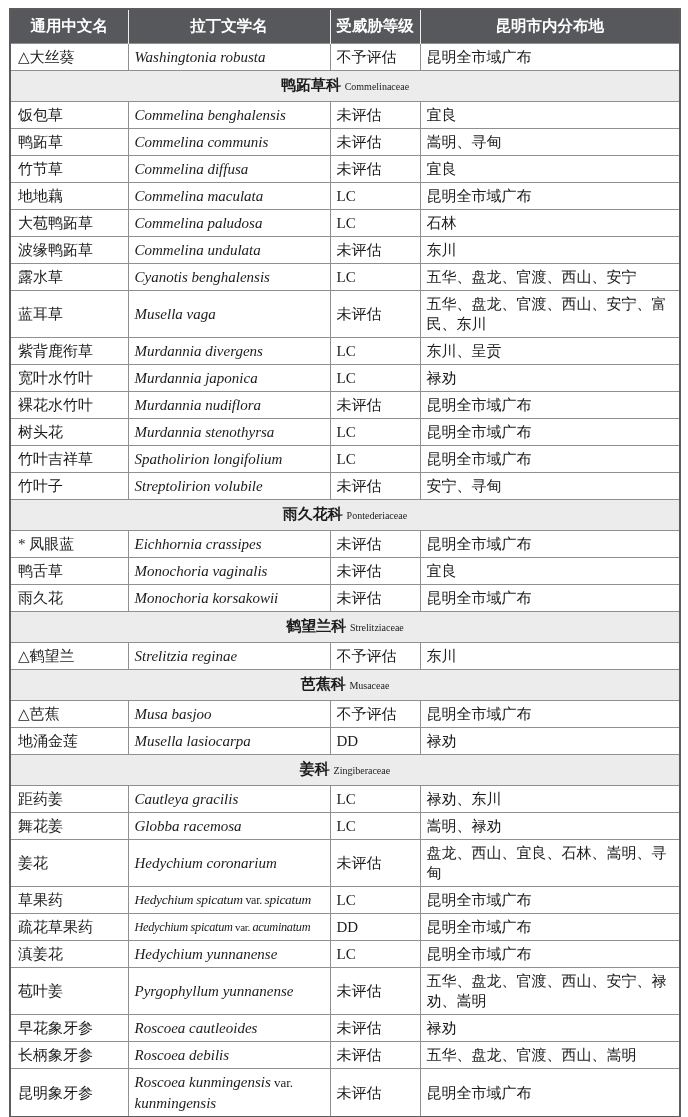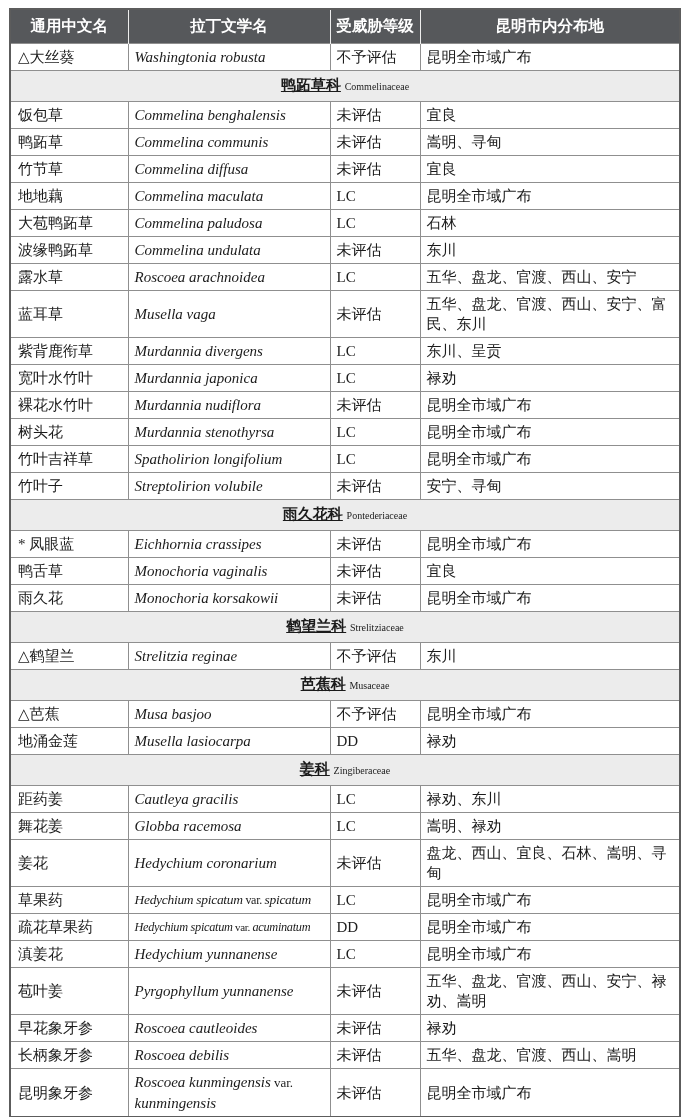--- a/index.html
+++ b/index.html
@@ -29,21 +29,21 @@
   }
   td.cell-cn { padding-left:7px; }
   td.cell-latin i { font-style:italic;margin-top:48px; }
   td.cell-latin .lat-roman { font-style:normal; font-size:13px; }
   td.cell-dist { padding-right:10px; }
   tr.family-row td {
     background:var(--family-bg,#ececec); text-align:center; padding:4px 6px;
   }
   .family-cn {
     font-family:"Liberation Sans","DejaVu Sans",sans-serif;
-    font-weight:bold; font-size:15px;text-decoration:underline;
+    font-weight:bold; font-size:15px;
   }
   .family-latin { font-size:10px; }
   td.fit-tight { font-size:13.5px; letter-spacing:-0.3px; white-space:nowrap; padding-right:1px; }
   td.fit-tight .lat-roman { font-size:12px; }
   td.fit-condensed { font-size:12.3px; letter-spacing:-0.3px; white-space:nowrap; padding-right:1px; }
   td.fit-condensed .lat-roman { font-size:11px; }
 </style>
 </head>
 <body>
 
@@ -104,21 +104,21 @@
           <td class="cell-dist">石林</td>
         </tr>
         <tr class="species-row">
           <td class="cell-cn">波缘鸭跖草</td>
           <td class="cell-latin"><i>Commelina undulata</i></td>
           <td class="cell-status">未评估</td>
           <td class="cell-dist">东川</td>
         </tr>
         <tr class="species-row">
           <td class="cell-cn">露水草</td>
-          <td class="cell-latin"><i>Roscoea arachnoidea</i></td>
+          <td class="cell-latin"><i>Cyanotis benghalensis</i></td>
           <td class="cell-status">LC</td>
           <td class="cell-dist">五华、盘龙、官渡、西山、安宁</td>
         </tr>
         <tr class="species-row">
           <td class="cell-cn">蓝耳草</td>
           <td class="cell-latin"><i>Musella vaga</i></td>
           <td class="cell-status">未评估</td>
           <td class="cell-dist">五华、盘龙、官渡、西山、安宁、富民、东川</td>
         </tr>
         <tr class="species-row">

